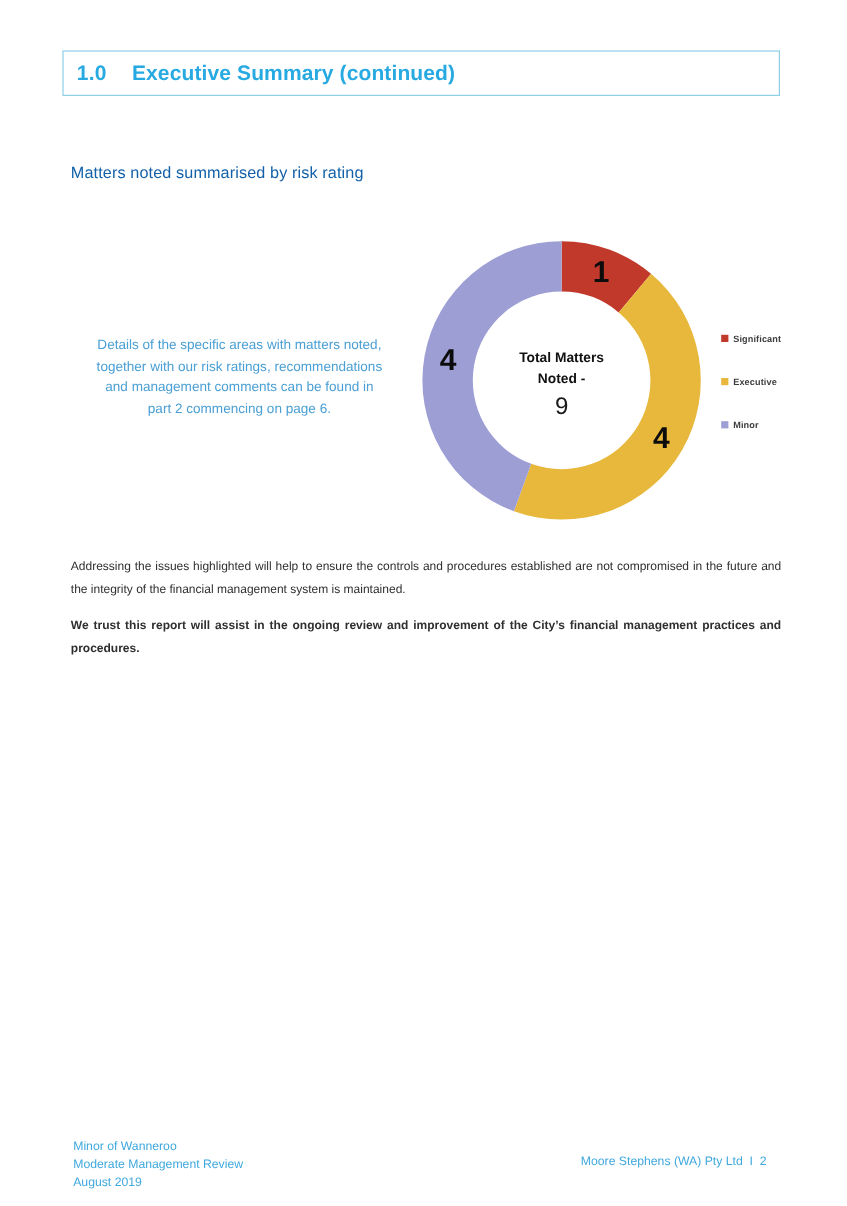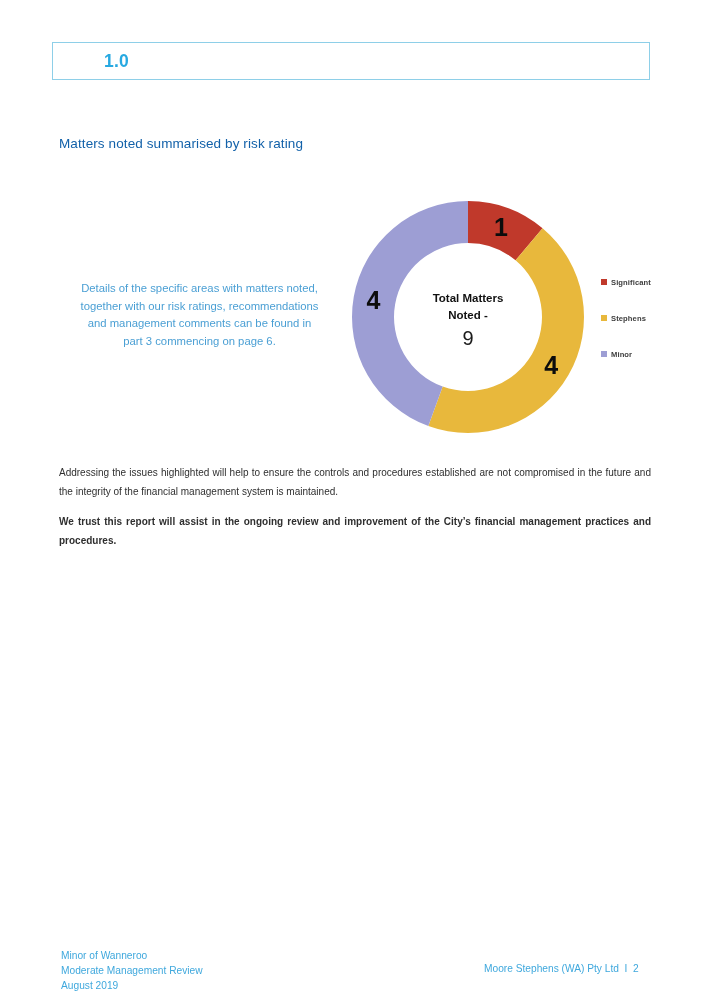--- a/index.html
+++ b/index.html
@@ -20,21 +20,20 @@
     position: absolute;
     left: 52px;
     top: 42px;
     width: 598px;
     height: 38px;
     box-sizing: border-box;
     border: 1px solid #8ecfe8;
     background: #ffffff;
     display: flex;
     align-items: center;
-    padding-left: 40px;
   }
   #title-number {
     font-size: 17.5px;
     font-weight: bold;
     color: #27a9e1;
     margin-left: 11px;
     letter-spacing: 0.2px;
   }
   #title-text {
     font-size: 17.5px;
@@ -161,25 +160,26 @@
     font-size: 10.2px;
     color: #3fa8dd;
     white-space: pre;
   }
 </style>
 </head>
 <body>
 
 <div id="title-box">
   <span id="title-number">1.0</span>
+  <span id="title-text">Executive Summary (continued)</span>
 </div>
 
 <div id="subheading">Matters noted summarised by risk rating</div>
 
-<div id="side-note">Details of the specific areas with matters noted, together with our risk ratings, recommendations and management comments can be found in part 3 commencing on page 6.</div>
+<div id="side-note">Details of the specific areas with matters noted, together with our risk ratings, recommendations and management comments can be found in part 2 commencing on page 6.</div>
 
 <div id="chart-area">
   <svg id="donut-svg" width="260" height="256" viewBox="0 0 260 256">
     <g id="donut-slices">
         <path d="M 128 11 A 116 116 0 0 1 202.56336272363856 38.138844598198546 L 175.5662831168039 70.31271120919563 A 74 74 0 0 0 128 53 Z" fill="#c0392b"></path>
         <path d="M 202.56336272363856 38.138844598198546 A 116 116 0 0 1 88.32566337422243 236.00434401116536 L 102.69050939390051 196.53725393815722 A 74 74 0 0 0 175.5662831168039 70.31271120919563 Z" fill="#e8b83c"></path>
         <path d="M 88.32566337422243 236.00434401116536 A 116 116 0 0 1 127.99999999999999 11 L 127.99999999999999 53 A 74 74 0 0 0 102.69050939390051 196.53725393815722 Z" fill="#9d9ed4"></path>
       </g>
     <g id="donut-slice-labels">
         <text class="slice-label" x="160.8339337592642" y="36.789508404552805">1</text>
@@ -192,21 +192,21 @@
   </svg>
 </div>
 
 <div id="legend">
     <div class="legend-item">
       <span class="legend-swatch" style="background: rgb(192, 57, 43);"></span>
       <span class="legend-label">Significant</span>
     </div>
     <div class="legend-item">
       <span class="legend-swatch" style="background: rgb(232, 184, 60);"></span>
-      <span class="legend-label">Stephens</span>
+      <span class="legend-label">Executive</span>
     </div>
     <div class="legend-item">
       <span class="legend-swatch" style="background: rgb(157, 158, 212);"></span>
       <span class="legend-label">Minor</span>
     </div>
   </div>
 
 <div id="body-text">
     <p class="body-para">Addressing the issues highlighted will help to ensure the controls and procedures established are not compromised in the future and the integrity of the financial management system is maintained.</p>
     <p class="body-para">We trust this report will assist in the ongoing review and improvement of the City’s financial management practices and procedures.</p>

